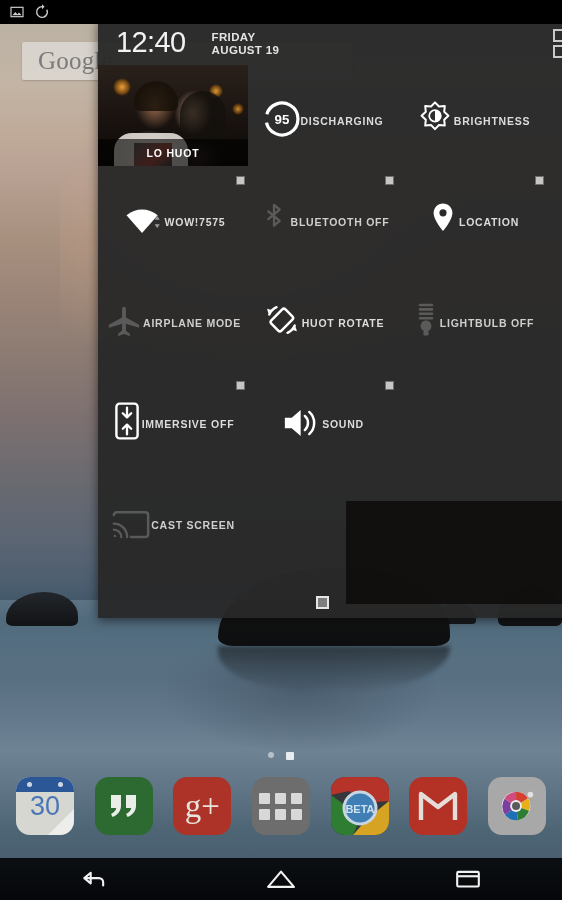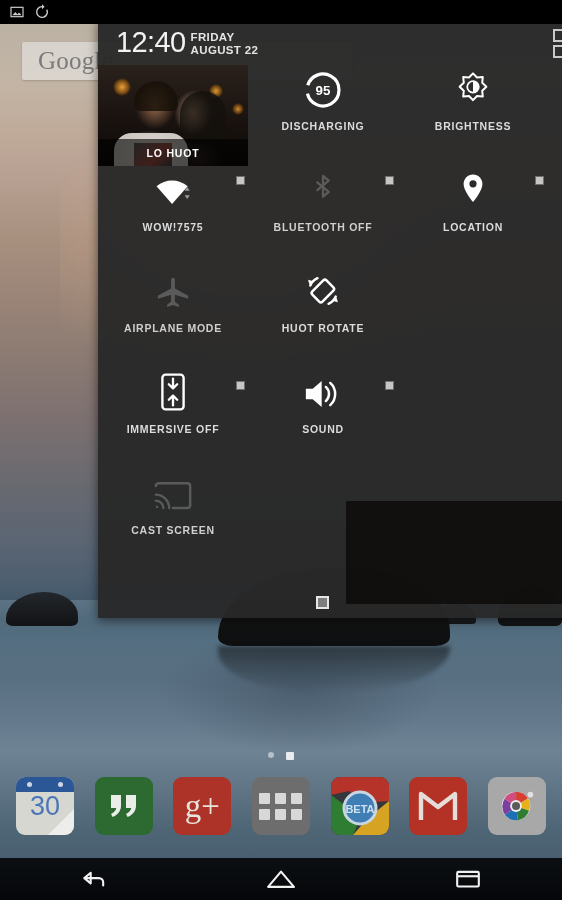--- a/index.html
+++ b/index.html
@@ -82,34 +82,34 @@
   .qs-panel {
     position: absolute; left: 98px; top: 20px; width: 499px; height: 598px;
     background: rgba(40,40,40,.965); z-index: 20;
     box-shadow: 0 2px 10px rgba(0,0,0,.55);
   }
   .qs-header {
     position: relative; height: 45px; display: flex; align-items: center;
     padding: 0 14px 0 18px;
   }
   .qs-time { font-size: 29px; color: #f2f2f2; font-weight: 300; letter-spacing: -.6px; line-height: 1; }
-  .qs-datewrap { margin-left: 5px; line-height: 1.12; padding-top: 2px; }
+  .qs-datewrap { margin-left: 26px; line-height: 1.12; padding-top: 2px; }
   .qs-day, .qs-date { font-size: 11.5px; color: #e4e4e4; letter-spacing: .35px; font-weight: bold; }
   .qs-grid-btn {
     position: absolute; right: 14px; top: 9px; width: 30px; height: 30px;
     display: grid; grid-template-columns: 13px 13px; grid-template-rows: 13px 13px; gap: 3px;
   }
   .gsq { border: 2px solid #c9c9c9; background: transparent; }
   .gsq.filled { background: #c9c9c9; border-color: #c9c9c9; }
 
   .qs-tiles { position: relative; }
   .qs-row { display: flex; }
   .tile {
     width: 150px; height: 101px; position: relative;
-    display: flex; flex-direction: column; align-items: center; justify-content: flex-start;
+    display: flex; flex-direction: row; align-items: center; justify-content: center;
   }
   .tile .glyph { height: 44px; display: flex; align-items: flex-end; justify-content: center; }
   .tile .tlabel {
     font-size: 10.5px; letter-spacing: .75px; color: #dcdcdc;
     font-weight: bold; margin-top: 11px; text-align: center; white-space: nowrap;
   }
   .tile.dim .tlabel { color: #cfcfcf; }
   .tile.dim svg { opacity: .22; }
   .tile.dim .glyph { opacity: 1; }
 
@@ -151,21 +151,21 @@
     background: rgba(10,9,8,.78); z-index: 22;
   }
 
   
   .page-dots { position: absolute; left: 0; right: 0; top: 752px; display: flex; justify-content: center; gap: 12px; z-index: 10; }
   .pdot { width: 6px; height: 6px; border-radius: 50%; background: rgba(255,255,255,.5); }
   .pdot.active { width: 8px; height: 8px; border-radius: 1px; background: rgba(255,255,255,.85); }
 
   
   .dock { position: absolute; left: 0; top: 775px; width: 562px; height: 62px; display: flex; align-items: center; justify-content: space-between; padding: 0 16px; z-index: 10; }
-  .dock-icon { width: 58px; height: 58px; border-radius: 9px; position: relative; overflow: hidden; }
+  .dock-icon { width: 58px; height: 58px; border-radius: 14px; position: relative; overflow: hidden; }
 
   .ic-cal { background: #d7d7d2; }
   .ic-cal .cal-top { position: absolute; left: 0; top: 0; width: 100%; height: 15px; background: #2b5797; }
   .ic-cal .cal-hole { position: absolute; top: 5px; width: 5px; height: 5px; border-radius: 50%; background: #cfd6e2; }
   .ic-cal .cal-num { position: absolute; left: 0; right: 0; top: 14px; text-align: center; font-size: 27px; color: #4a76b8; font-family: "Liberation Sans", sans-serif; }
   .ic-cal .cal-fold { position: absolute; right: 0; bottom: 0; width: 0; height: 0; border-left: 26px solid transparent; border-bottom: 26px solid rgba(255,255,255,.55); }
   .ic-hang { background: #2c6a31; display: flex; align-items: center; justify-content: center; }
   .ic-gplus { background: #ad3228; display: flex; align-items: center; justify-content: center; }
   .ic-gplus span { font-family: "Liberation Serif", serif; font-size: 33px; color: #e8e2dc; line-height: 1; }
   .ic-drawer { background: #6d6d6d; display: grid; grid-template-columns: 11px 11px 11px; grid-template-rows: 11px 11px; gap: 5px; align-content: center; justify-content: center; }
@@ -207,21 +207,21 @@
       <path d="M12 0.5l4 3.6-4 3.6z" fill="#ddd"></path>
     </svg>
   </div>
 
   <div class="qs-panel">
 
     <div class="qs-header">
       <div class="qs-time">12:40</div>
       <div class="qs-datewrap">
         <div class="qs-day">FRIDAY</div>
-        <div class="qs-date">AUGUST 22</div>
+        <div class="qs-date">AUGUST 19</div>
       </div>
       <div class="qs-grid-btn">
         <div class="gsq"></div>
         <div class="gsq filled"></div>
         <div class="gsq"></div>
         <div class="gsq"></div>
       </div>
     </div>
 
     <div class="qs-tiles">
@@ -309,20 +309,30 @@
               <rect x="13.4" y="10.6" width="15" height="21" rx="2.4" fill="none" stroke="#fff" stroke-width="2.6" transform="rotate(45 21 21)"></rect>
               <path d="M7.6 15.2A15 15 0 0 1 15.2 7.6" fill="none" stroke="#fff" stroke-width="2.6" stroke-linecap="round"></path>
               <path d="M34.4 26.8A15 15 0 0 1 26.8 34.4" fill="none" stroke="#fff" stroke-width="2.6" stroke-linecap="round"></path>
               <path d="M5.4 9.2l4.6 1.2-3.4 3.4z" fill="#fff"></path>
               <path d="M36.6 32.8l-4.6-1.2 3.4-3.4z" fill="#fff"></path>
             </svg>
           </div>
           <div class="tlabel">HUOT ROTATE</div>
         </div>
 
+        <div class="tile dim">
+          <div class="glyph">
+            <svg width="28" height="40" viewBox="0 0 24 40">
+              <path d="M6 5h12M6 9.4h12M6 13.8h12M6 18.2h12" stroke="#fff" stroke-width="2.6" stroke-linecap="round"></path>
+              <path d="M12 20.5c3.3 0 5.4 2.6 5.4 5.6S15 31.6 12 31.6s-5.4-2.5-5.4-5.5 2.1-5.6 5.4-5.6z" fill="#fff"></path>
+              <rect x="9.4" y="31" width="5.2" height="4.4" rx="1" fill="#fff"></rect>
+            </svg>
+          </div>
+          <div class="tlabel">LIGHTBULB OFF</div>
+        </div>
       </div>
 
       <div class="qs-row">
         <div class="tile">
           <div class="glyph">
             <svg width="30" height="40" viewBox="0 0 26 40">
               <rect x="2.4" y="2.6" width="21.2" height="34.8" rx="3.2" fill="none" stroke="#fff" stroke-width="2.4"></rect>
               <path d="M13 6.6v9.4M8.8 12.2L13 16.4l4.2-4.2" fill="none" stroke="#fff" stroke-width="2.3" stroke-linecap="round" stroke-linejoin="round"></path>
               <path d="M13 33.4V24M8.8 27.8L13 23.6l4.2 4.2" fill="none" stroke="#fff" stroke-width="2.3" stroke-linecap="round" stroke-linejoin="round"></path>
             </svg>

